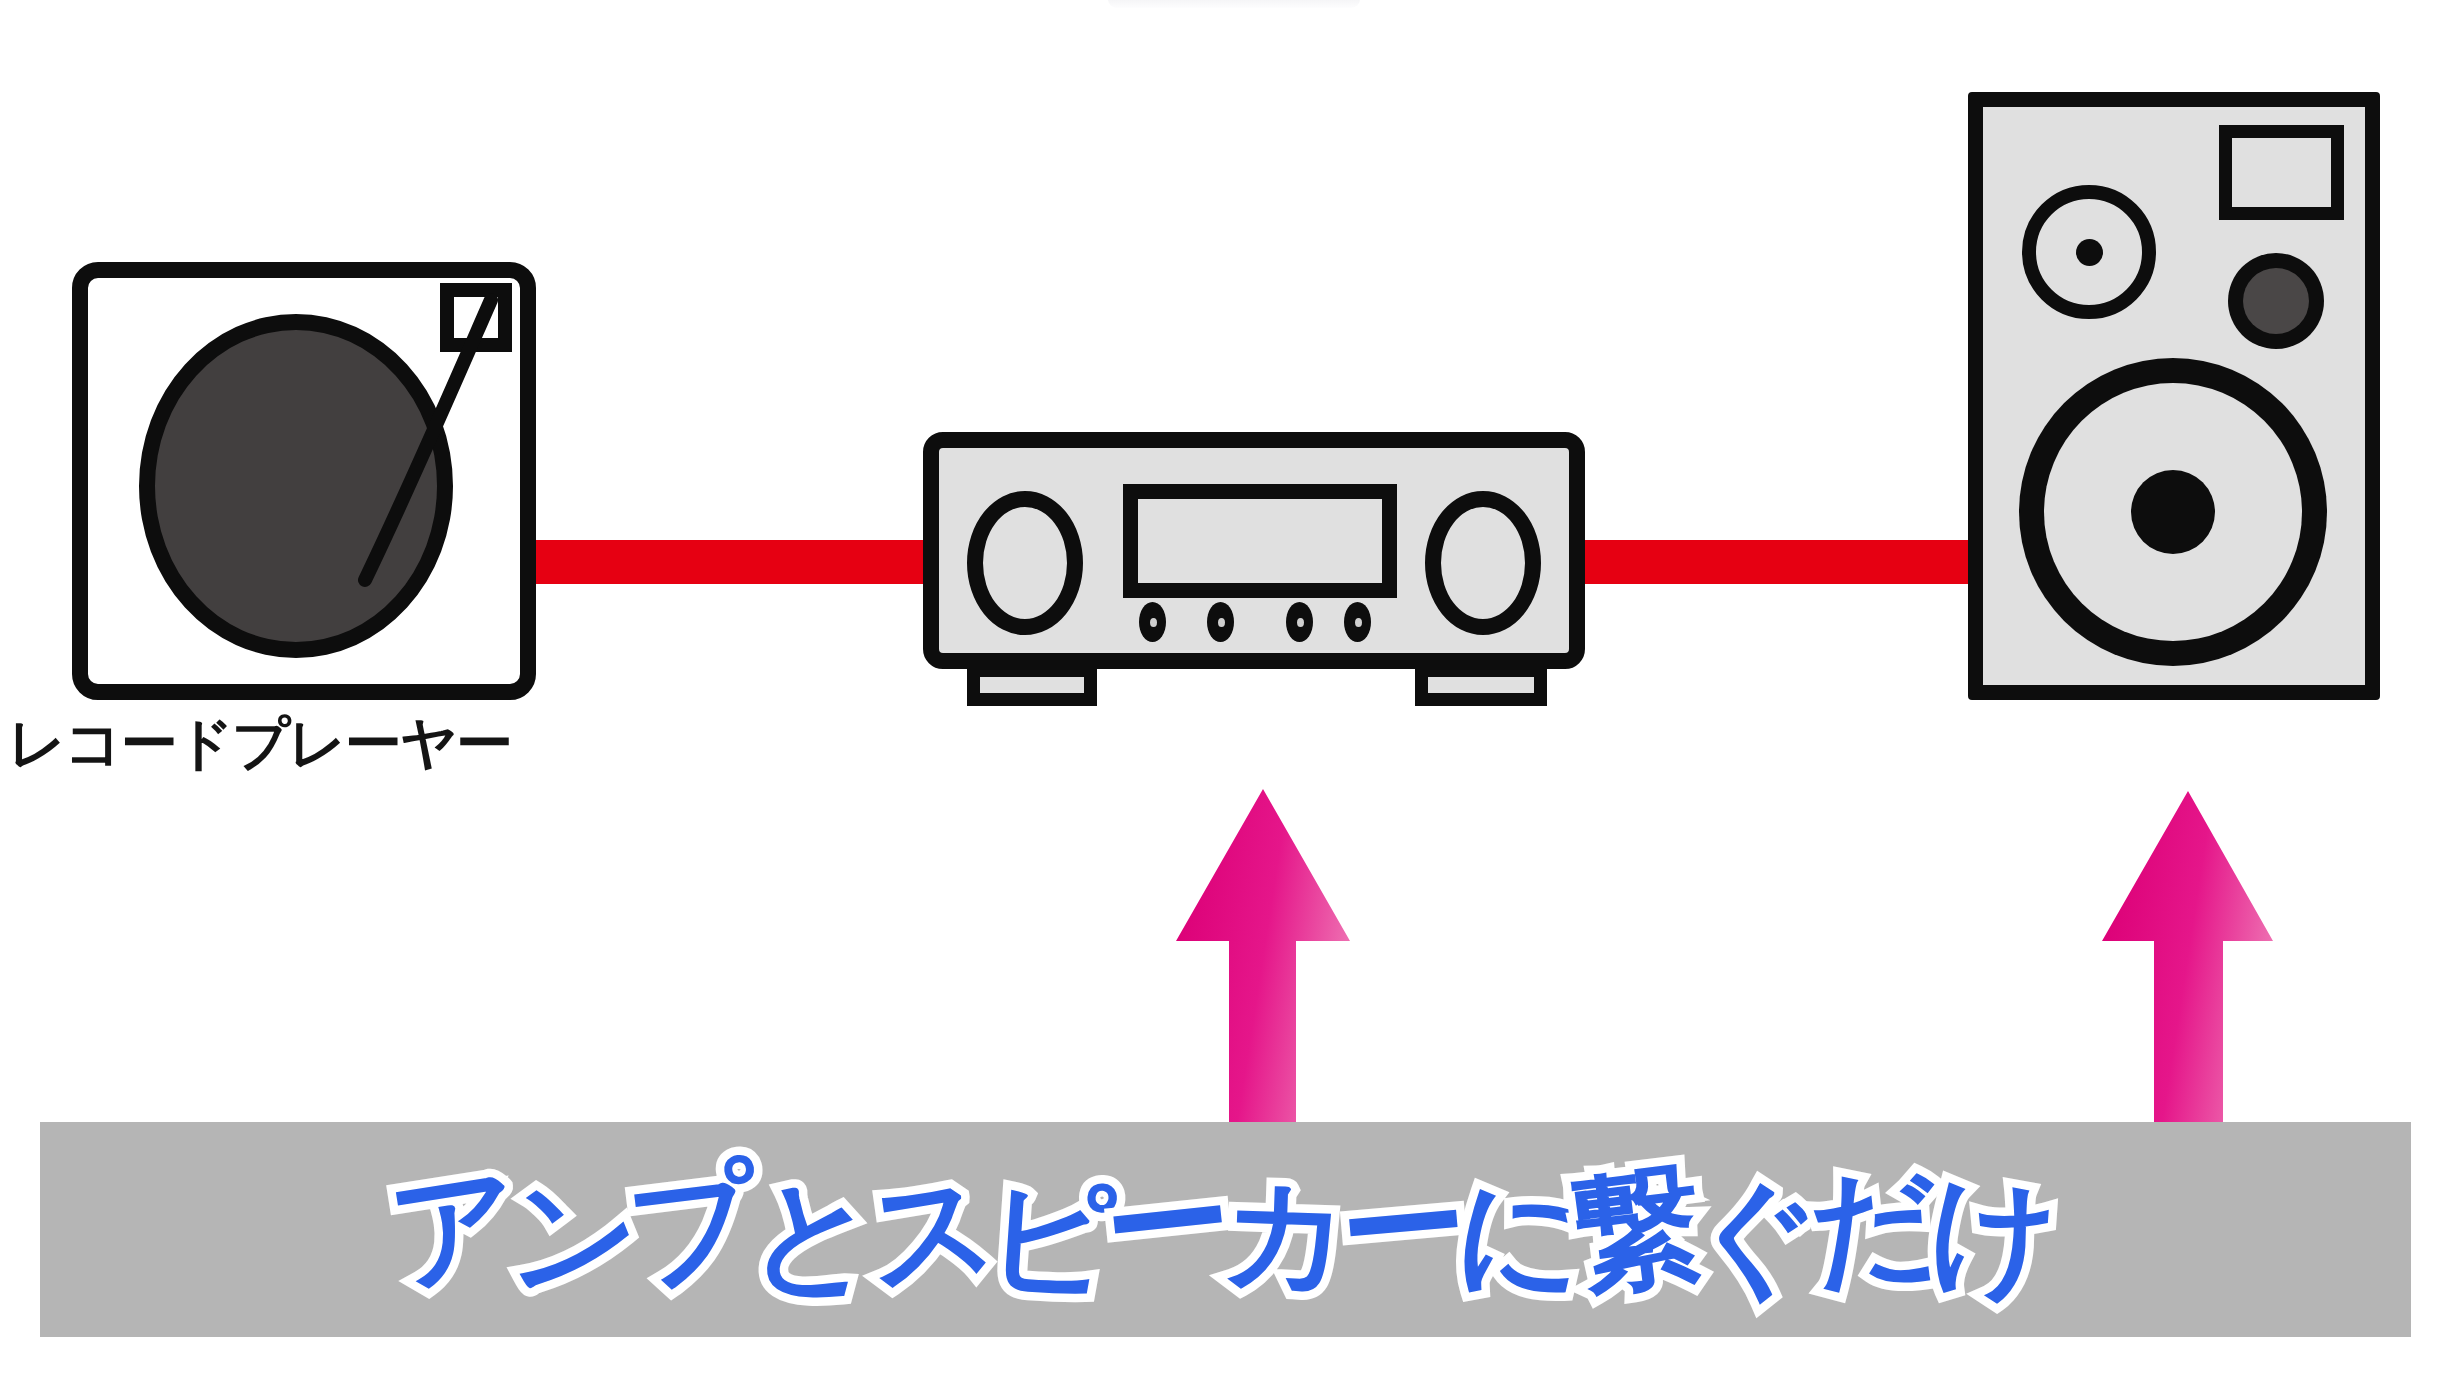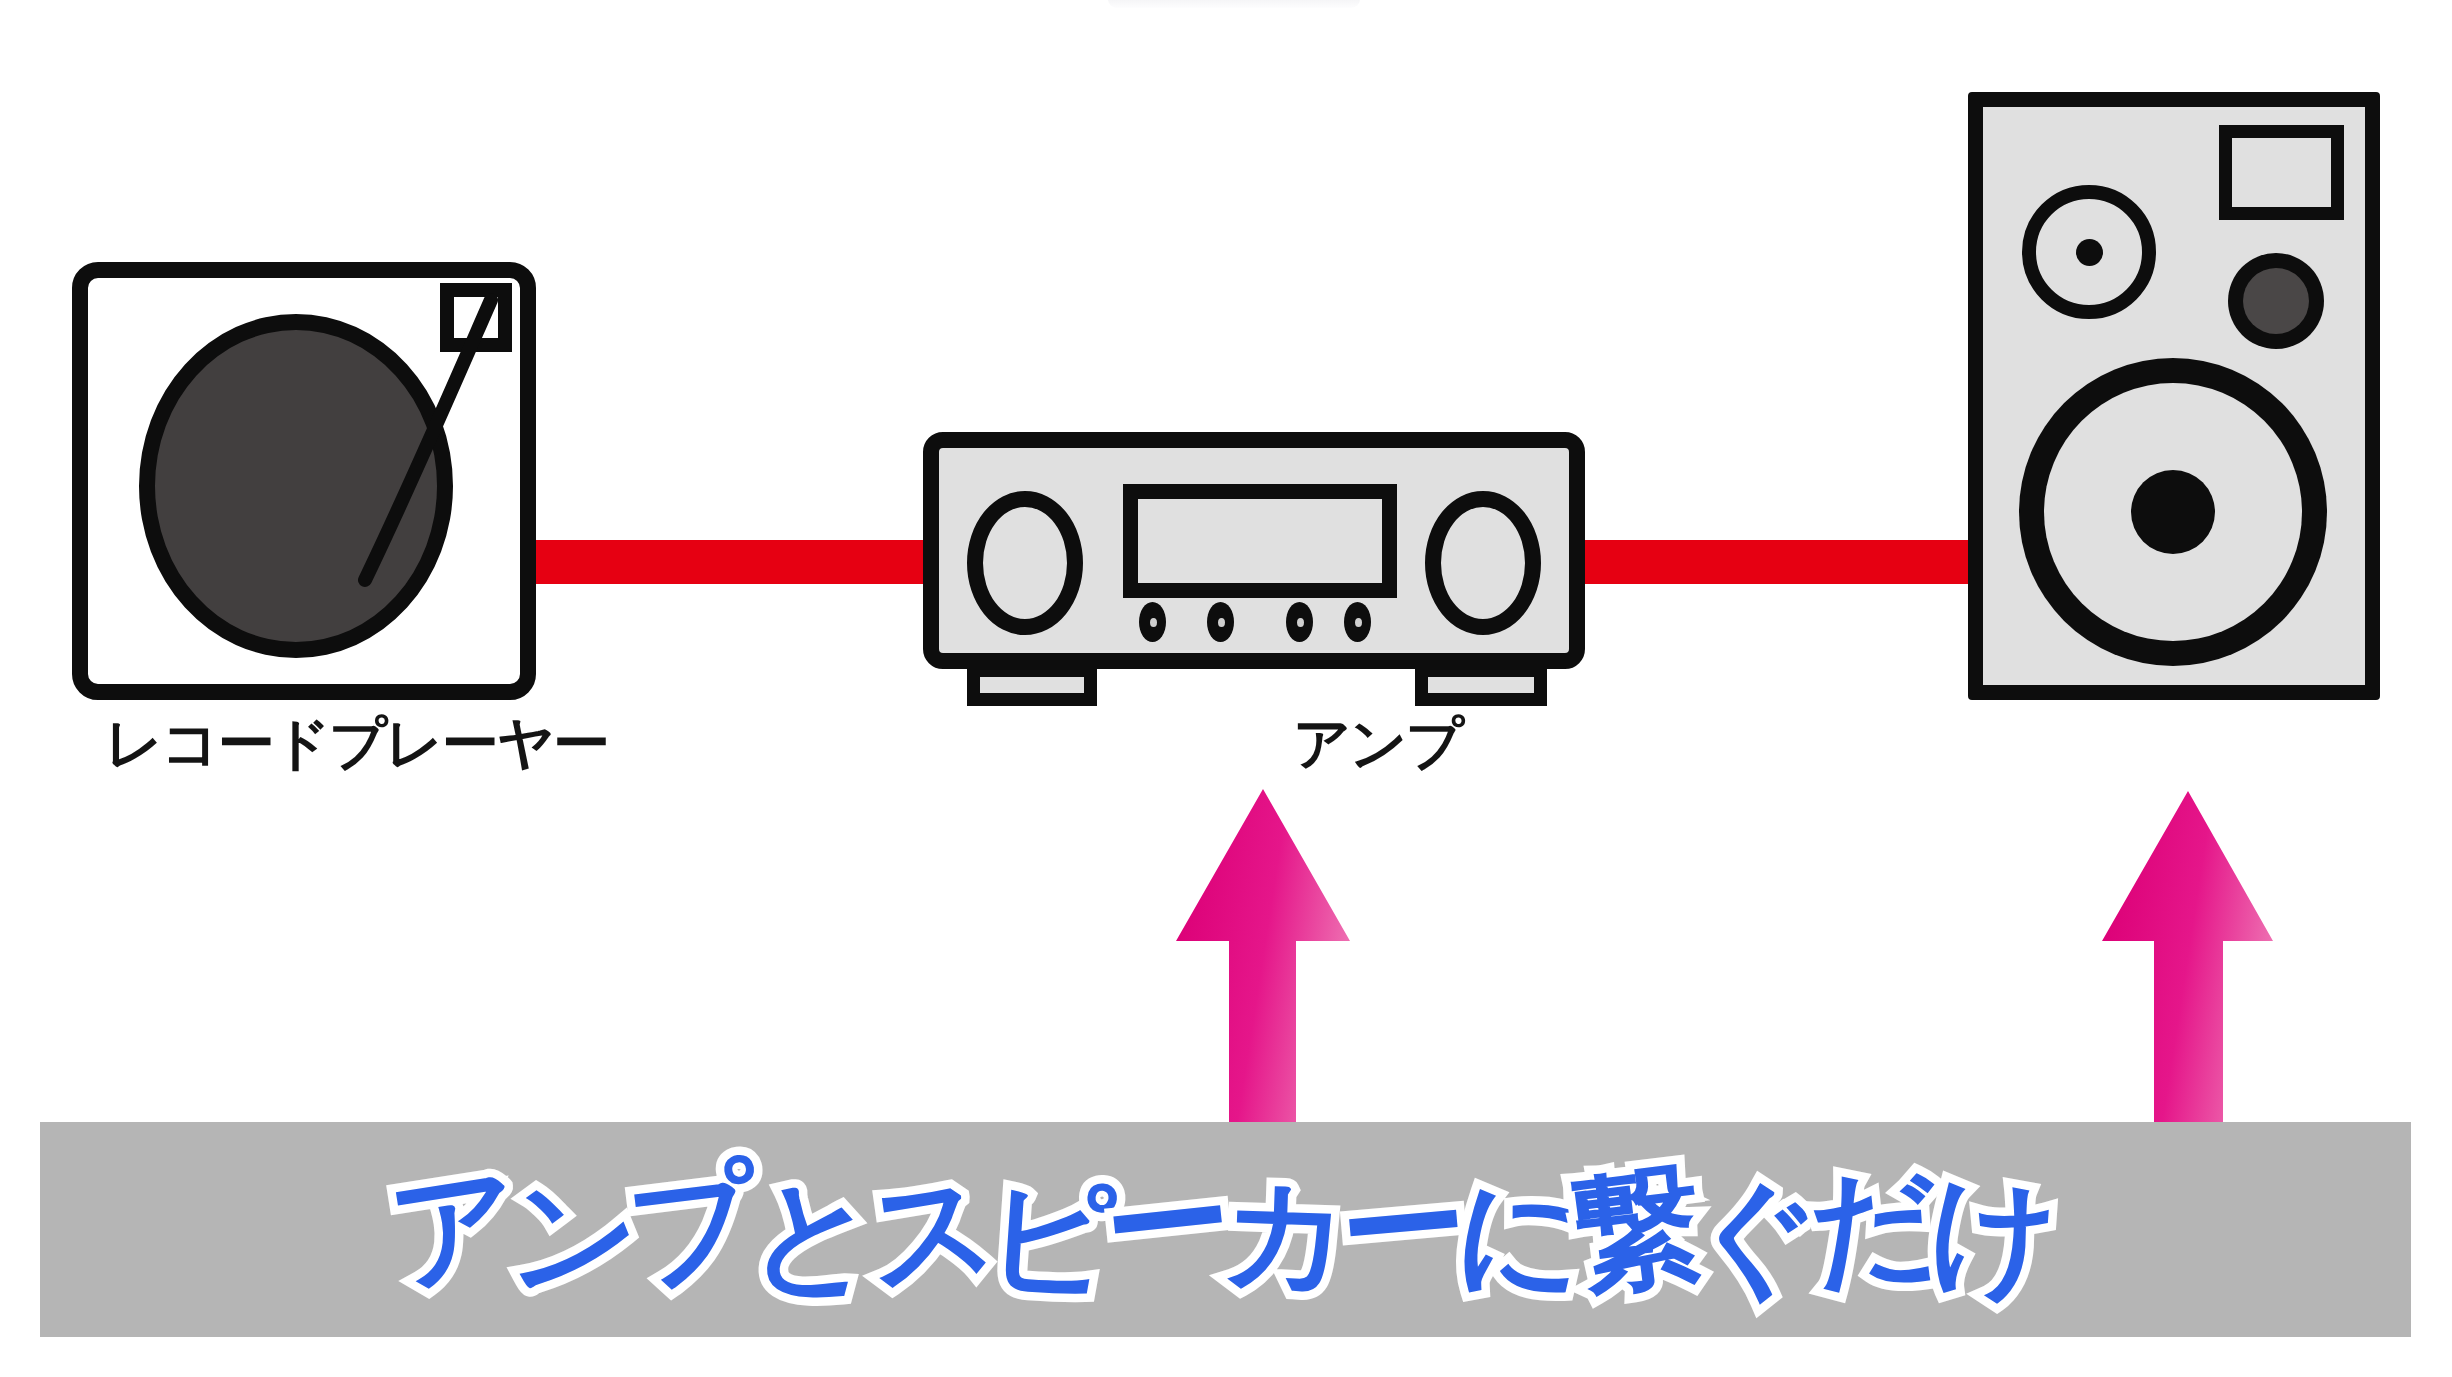--- a/index.html
+++ b/index.html
@@ -59,21 +59,21 @@
   .mid i{position:absolute;left:50%;top:50%;width:66px;height:66px;margin:-33px 0 0 -33px;
     background:var(--driver-dark);border-radius:50%}
   .woofer{left:2019px;top:358px;width:308px;height:308px;background:var(--line-black);border-radius:50%}
   .woofer .cone{position:absolute;left:50%;top:50%;width:258px;height:258px;margin:-129px 0 0 -129px;
     background:var(--device-gray);border-radius:50%}
   .woofer .cap{position:absolute;left:50%;top:50%;width:84px;height:84px;margin:-42px 0 0 -42px;
     background:var(--line-black);border-radius:50%}
 
   
   .dev-label{top:712px;height:64px;font-size:57px;font-weight:800;letter-spacing:-2px;
-    color:#141414;text-align:right;line-height:62px;white-space:nowrap}
+    color:#141414;text-align:left;line-height:62px;white-space:nowrap}
   .lbl-record{left:8px;width:600px}
   .lbl-amp{left:1062px;width:400px}
   .lbl-speaker{left:1994px;width:400px}
 
   
   .arrow-svg{pointer-events:none}
   .arrow-amp{left:1176px;top:789px;width:174px;height:335px}
   .arrow-spk{left:2102px;top:791px;width:171px;height:333px}
 
   
@@ -129,21 +129,20 @@
     </div>
   <div class="abs mid">
       <i></i>
     </div>
   <div class="abs woofer">
     <span class="cone"></span>
       <span class="cap"></span>
   </div>
 
   <div class="abs dev-label lbl-record">レコードプレーヤー</div>
-  <div class="abs dev-label lbl-amp">アンプ</div>
 
   <svg class="abs arrow-svg arrow-amp" viewBox="0 0 174 335">
     <defs>
       <linearGradient id="gradA" x1="0" y1="0.35" x2="1" y2="0.65">
         <stop offset="0" style="stop-color:var(--arrow-dark)"></stop>
         <stop offset="0.5" style="stop-color:var(--arrow-mid)"></stop>
         <stop offset="1" style="stop-color:var(--arrow-light)"></stop>
       </linearGradient>
     </defs>
     <polygon points="87,0 174,152 120,152 120,335 53,335 53,152 0,152" fill="url(#gradA)"></polygon>

